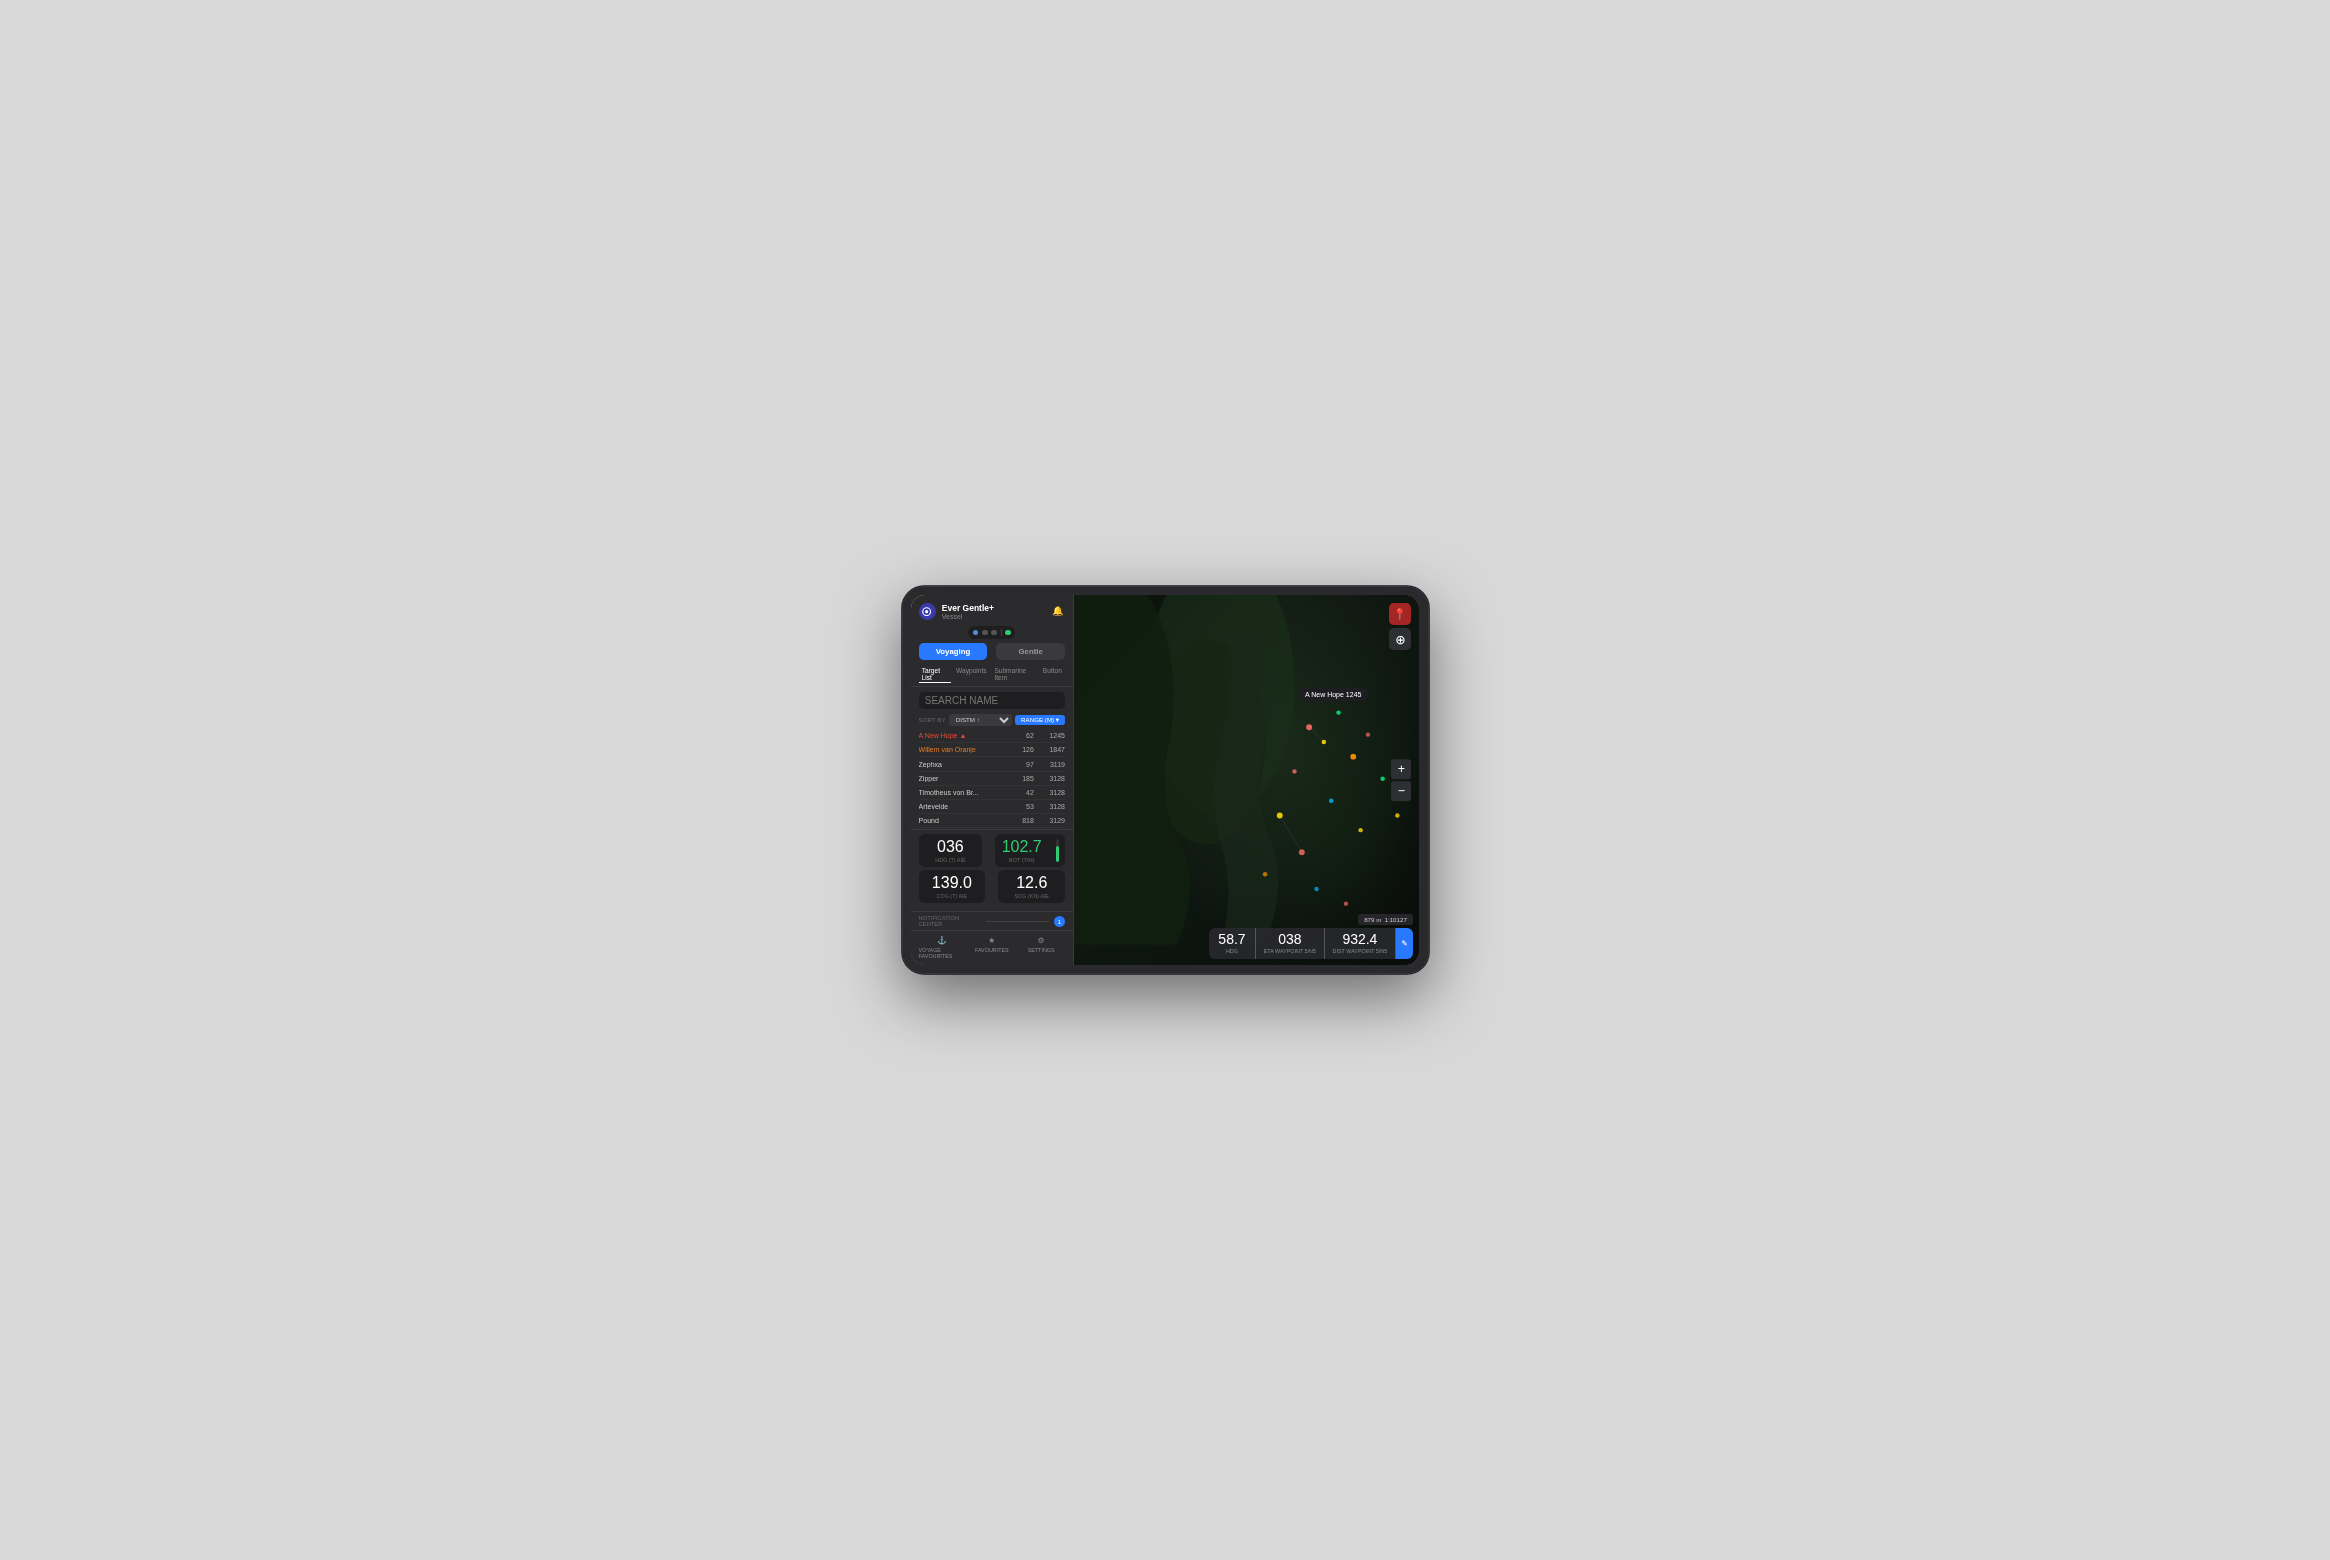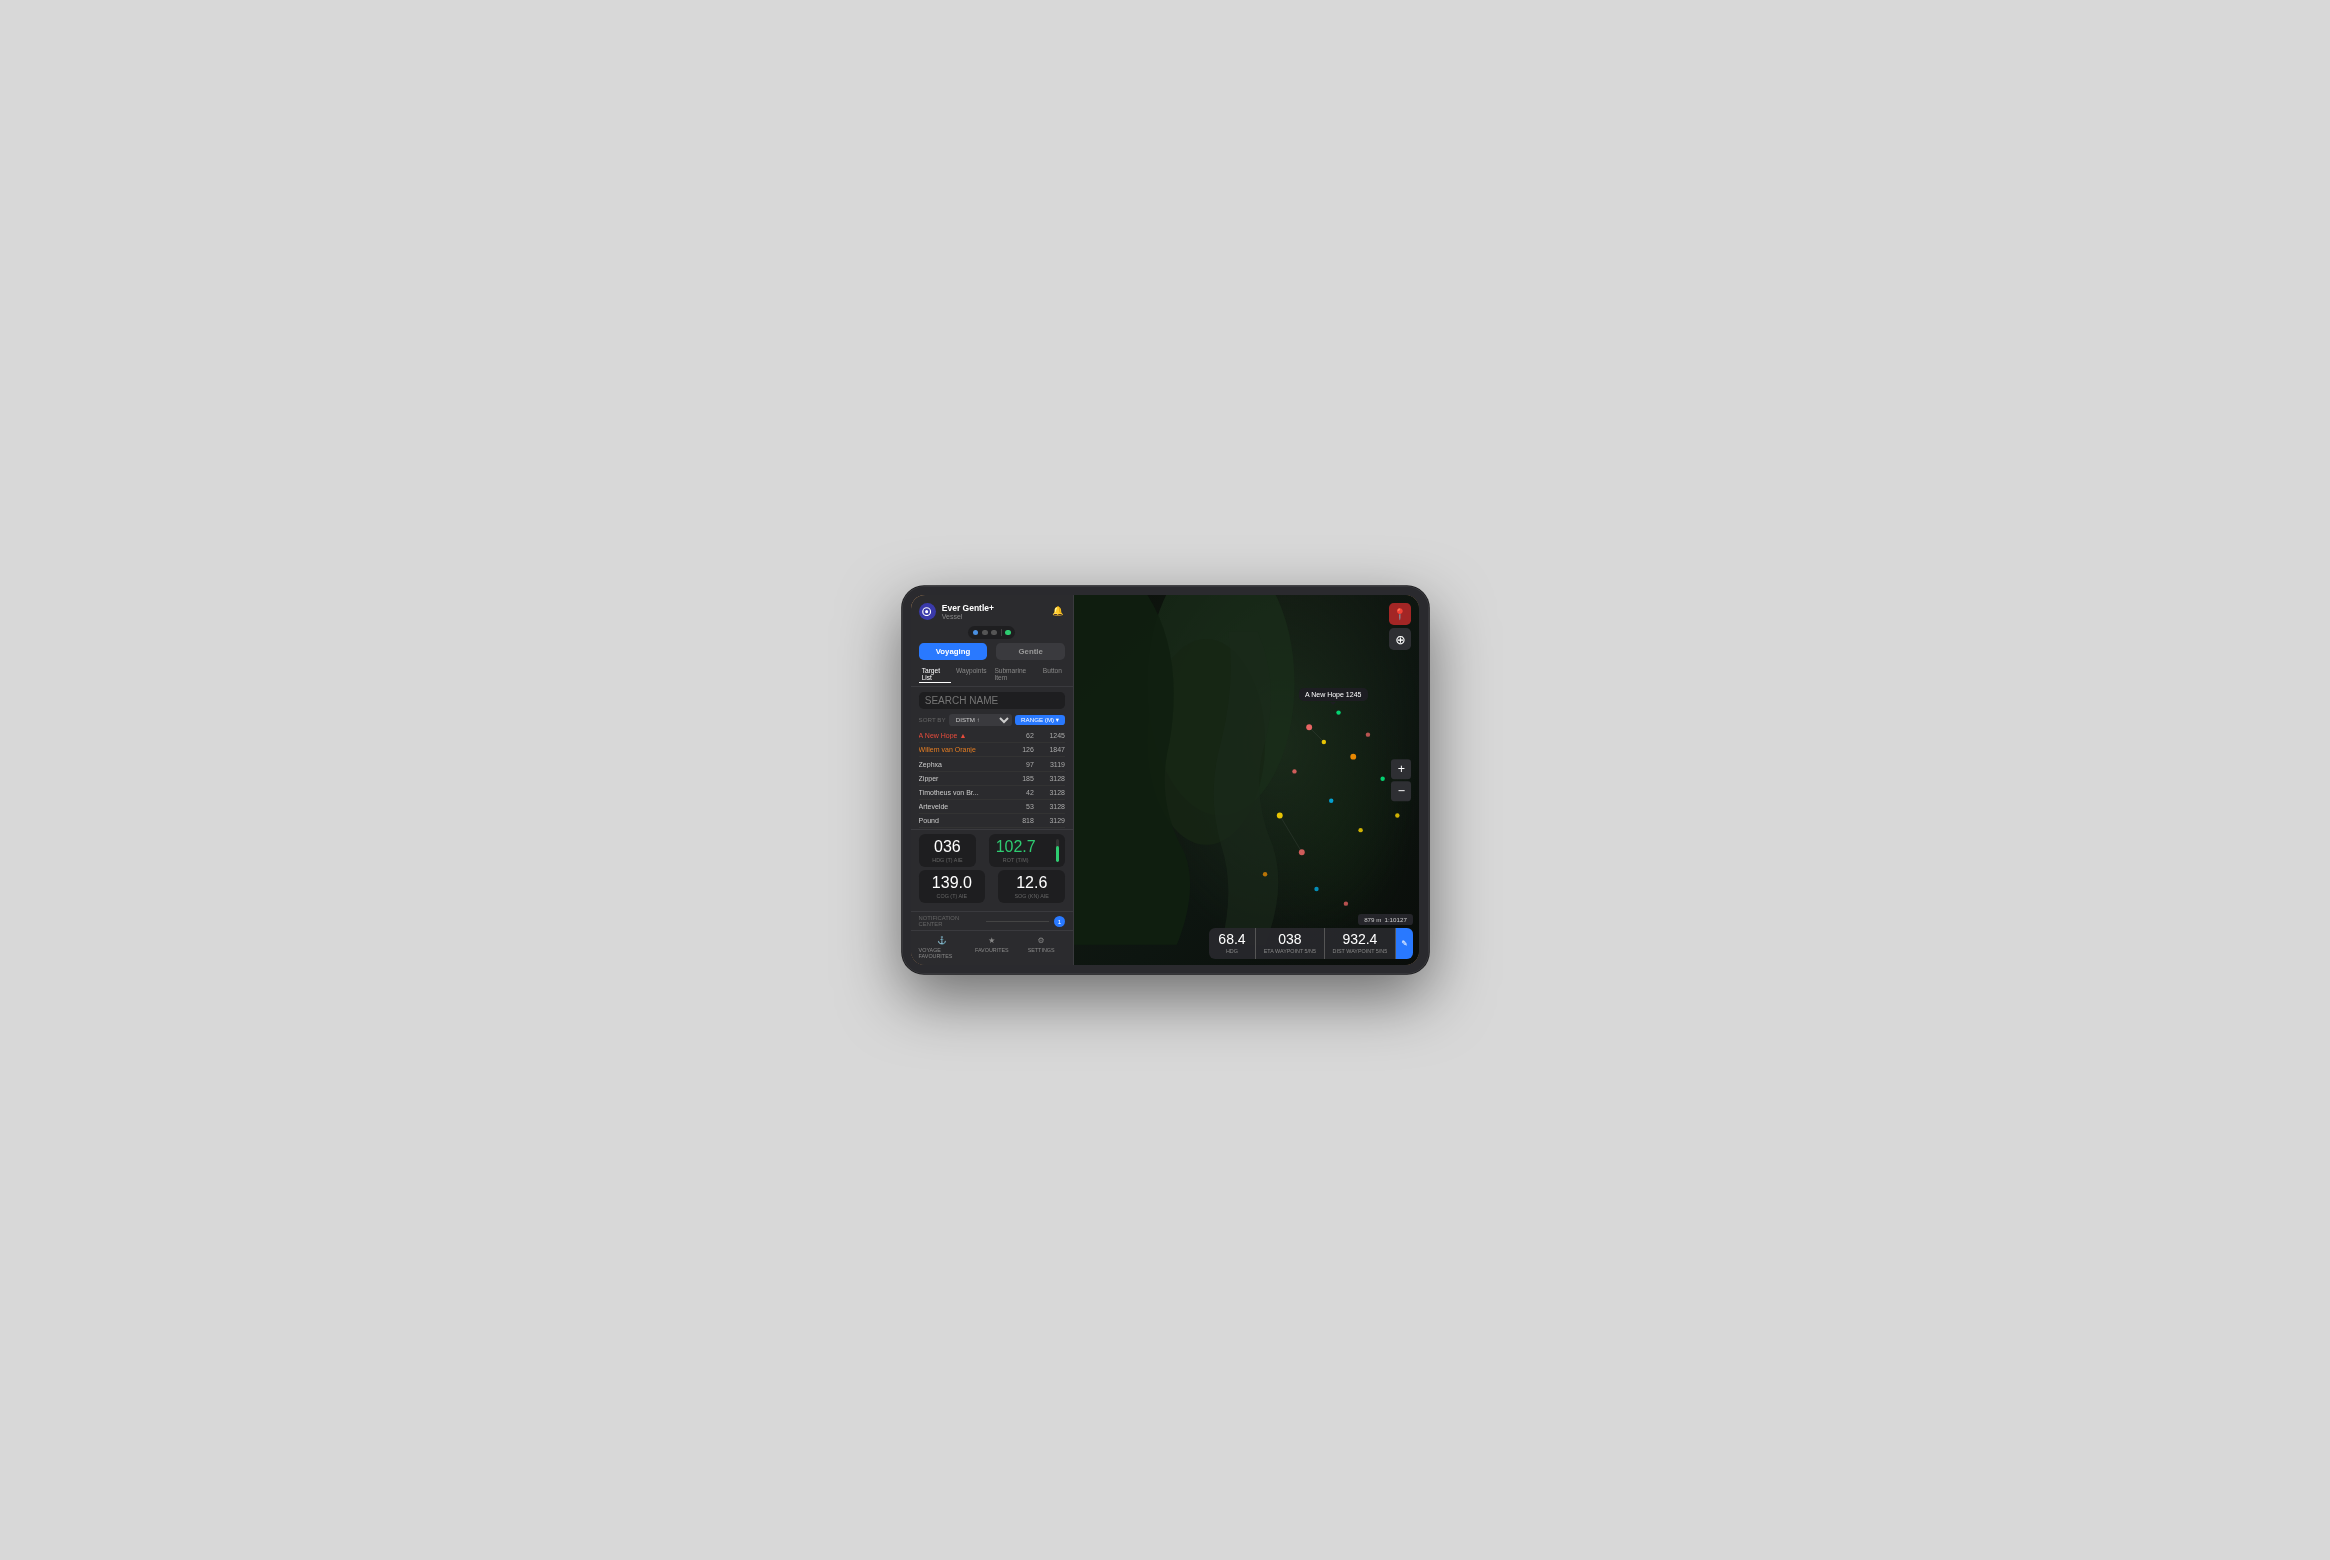--- a/index.html
+++ b/index.html
@@ -302,21 +302,21 @@
 
     .gauge-divider {
       width: 0.8px;
       background: #444;
       margin: 0 1.6px;
     }
 
     .gauge-with-bar {
       display: flex;
       align-items: center;
-      gap: 20px;
+      gap: 14px;
     }
 
     .vertical-bar {
       width: 3.1px;
       height: 23px;
       background: #333;
       border-radius: 1.6px;
       overflow: hidden;
       position: relative;
     }
@@ -763,21 +763,21 @@
         </button>
       </div>
 
       <div class="map-bottom-bar">
         <div class="scale-bar">
           <span class="scale-text">879 m</span>
           <span class="scale-text">1:10127</span>
         </div>
         <div class="data-overlay">
           <div class="data-cell">
-            <div class="data-value">68.4</div>
+            <div class="data-value">58.7</div>
             <div class="data-sub">HDG</div>
           </div>
           <div class="data-cell">
             <div class="data-value">038</div>
             <div class="data-sub">ETA WAYPOINT 5/N5</div>
           </div>
           <div class="data-cell">
             <div class="data-value">932.4</div>
             <div class="data-sub">DIST WAYPOINT 5/N5</div>
           </div>

